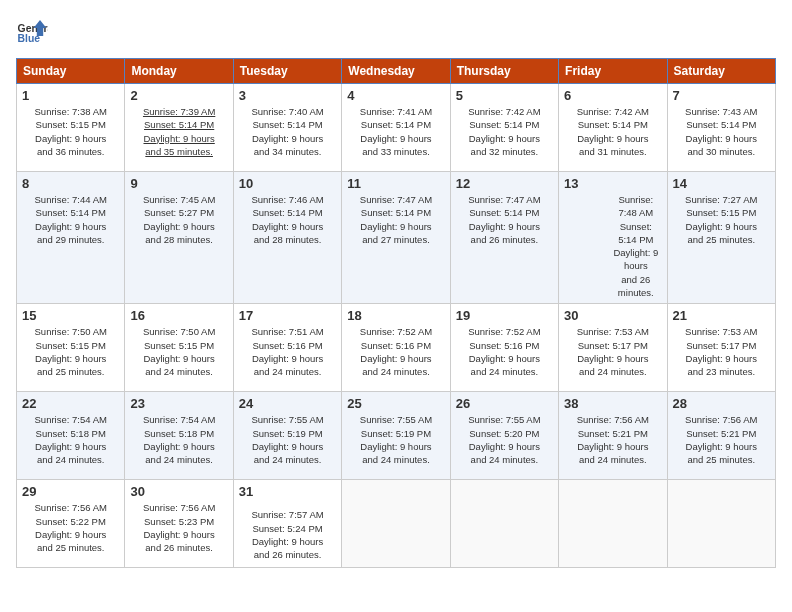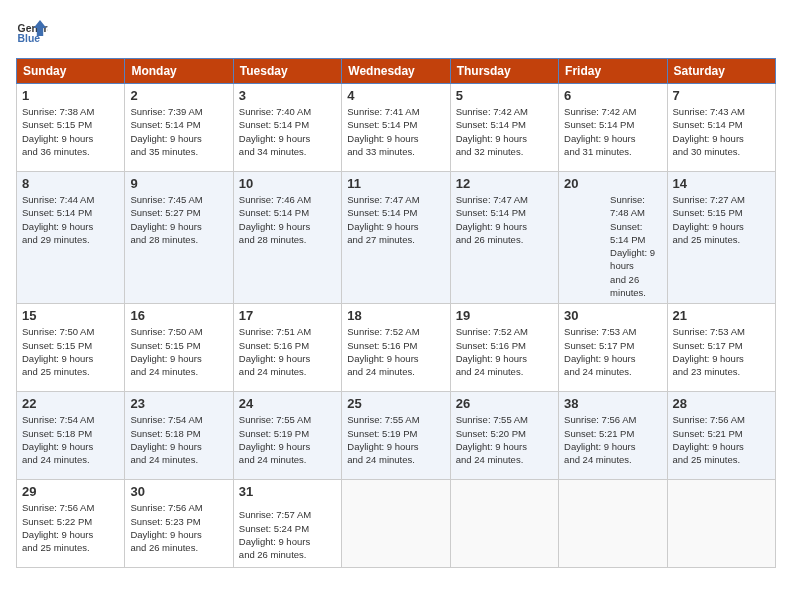--- a/index.html
+++ b/index.html
@@ -67,20 +67,21 @@
       font-size: 13px;
       font-weight: bold;
       color: #333;
       display: block;
       margin-bottom: 2px;
     }
     .day-info {
       font-size: 9.5px;
       color: #333;
       line-height: 1.4;
+      text-align: center;
     }
     .empty-cell {
       background: #f9f9f9 !important;
     }
   </style>
 </head>
 <body>
 
 <div class="header">
   <div class="logo">
@@ -112,21 +113,21 @@
       <tr>
         <td>
           <span class="day-num">1</span>
           <div class="day-info" style="white-space: pre-line;">Sunrise: 7:38 AM
 Sunset: 5:15 PM
 Daylight: 9 hours
 and 36 minutes.</div>
         </td>
         <td>
           <span class="day-num">2</span>
-          <div class="day-info" style="white-space: pre-line;">Sunrise: 7:39 AM
+          <div class="day-info" style="white-space: pre-line; text-decoration: underline;">Sunrise: 7:39 AM
 Sunset: 5:14 PM
 Daylight: 9 hours
 and 35 minutes.</div>
         </td>
         <td>
           <span class="day-num">3</span>
           <div class="day-info" style="white-space: pre-line;">Sunrise: 7:40 AM
 Sunset: 5:14 PM
 Daylight: 9 hours
 and 34 minutes.</div>
@@ -190,21 +191,21 @@
 and 27 minutes.</div>
         </td>
         <td>
           <span class="day-num">12</span>
           <div class="day-info" style="white-space: pre-line;">Sunrise: 7:47 AM
 Sunset: 5:14 PM
 Daylight: 9 hours
 and 26 minutes.</div>
         </td>
         <td>
-          <span class="day-num">20</span>
+          <span class="day-num">13</span>
           <div class="day-info" style="white-space: pre-line; margin-left: 46px;">Sunrise: 7:48 AM
 Sunset: 5:14 PM
 Daylight: 9 hours
 and 26 minutes.</div>
         </td>
         <td>
           <span class="day-num">14</span>
           <div class="day-info" style="white-space: pre-line;">Sunrise: 7:27 AM
 Sunset: 5:15 PM
 Daylight: 9 hours

